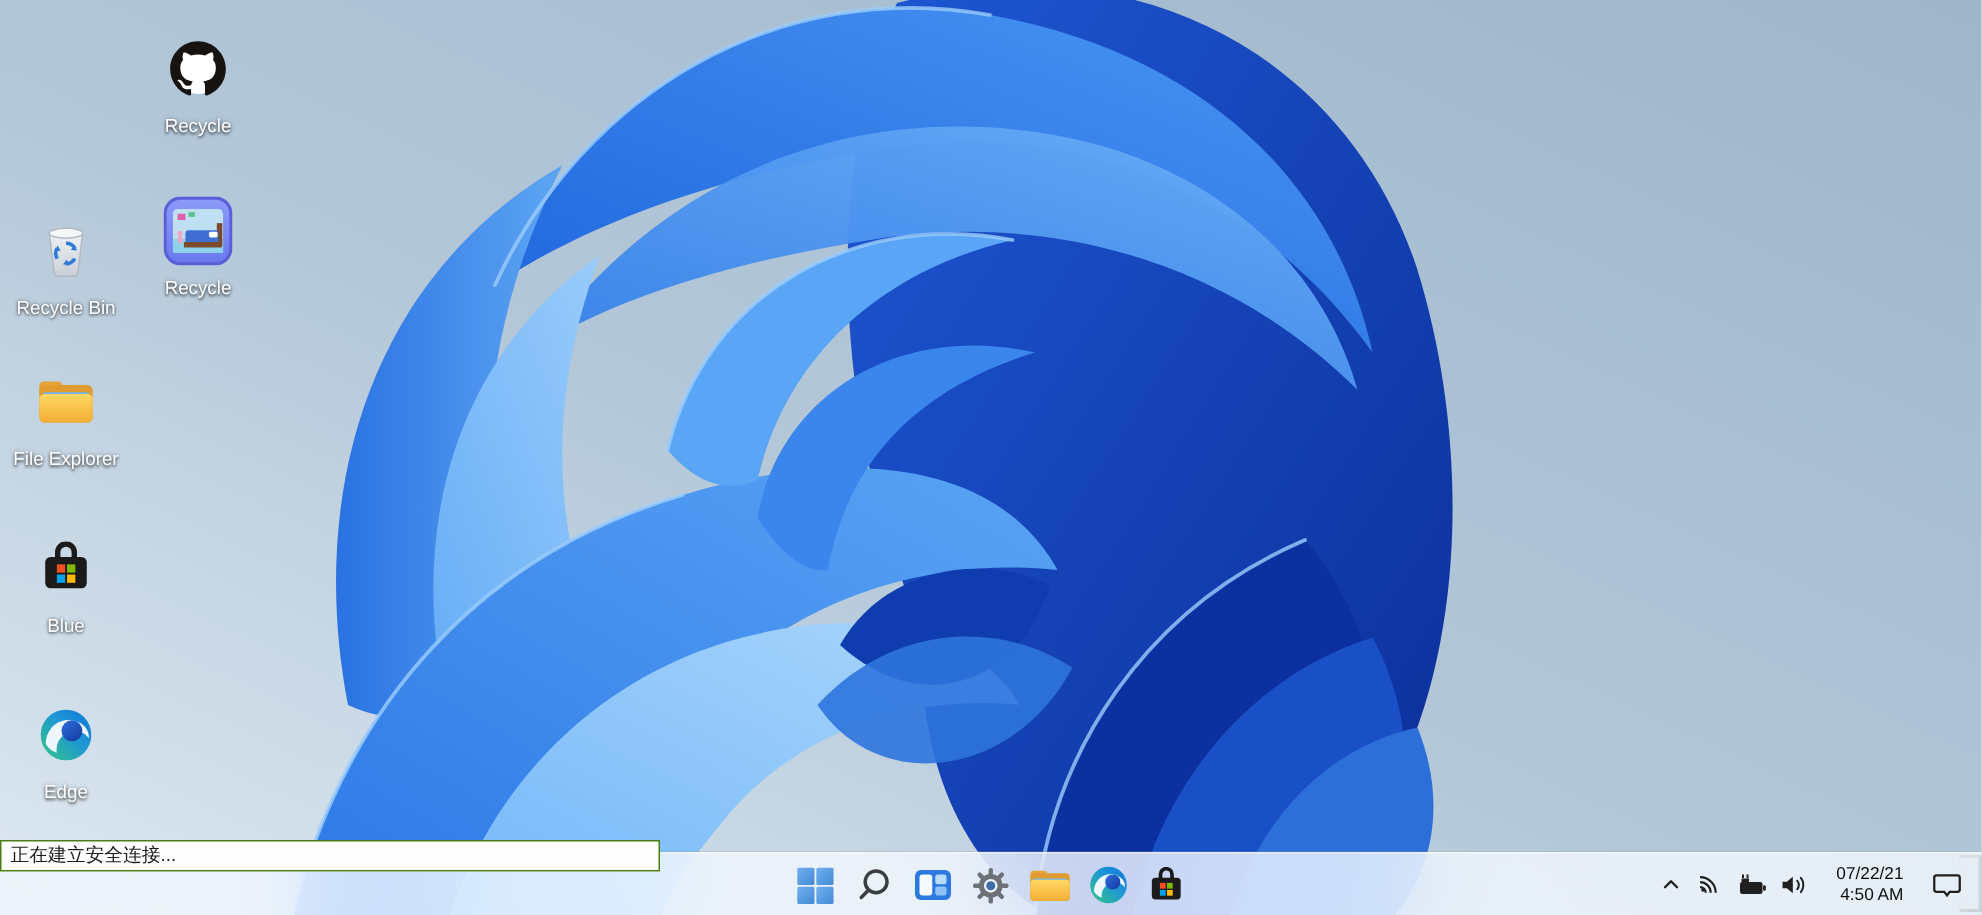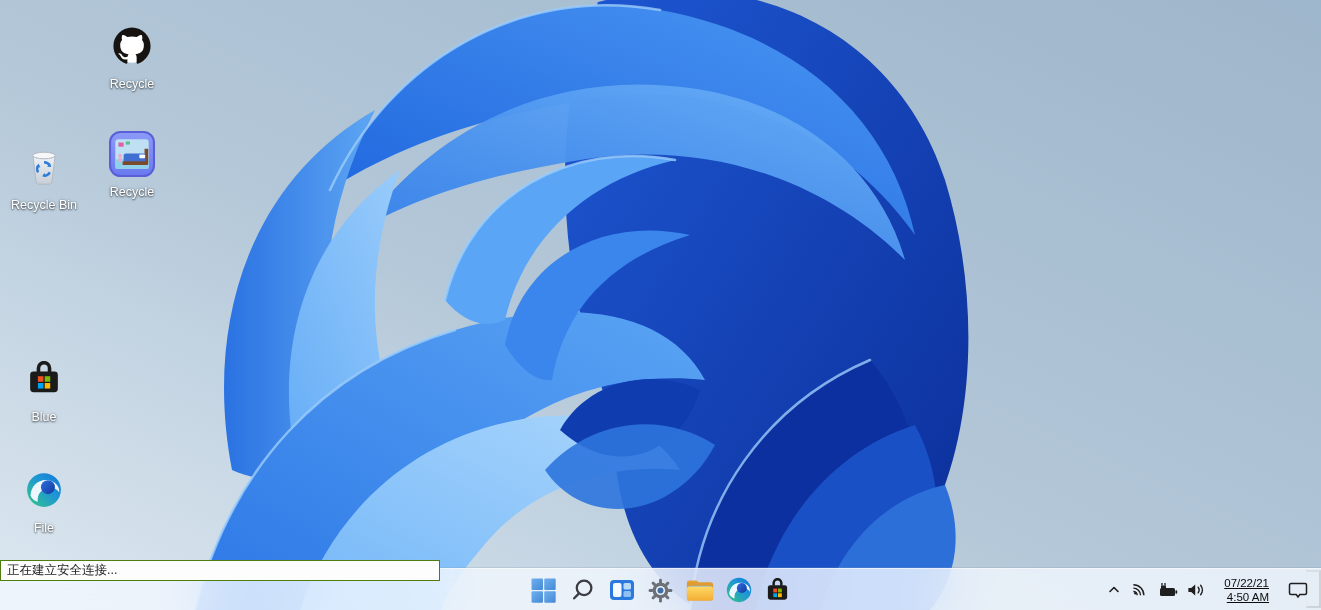--- a/index.html
+++ b/index.html
@@ -26,21 +26,21 @@
     backdrop-filter:blur(26px) saturate(1.3);
     border-top:1px solid rgba(255,255,255,0.5);
     box-shadow:0 -1px 0 rgba(130,150,175,0.25);z-index:4;}
   .tb-center{position:absolute;left:50%;top:0;height:100%;transform:translateX(-50%);
     display:flex;align-items:center;gap:3px;z-index:2;}
   .tb-btn{width:36px;height:36px;border:none;background:transparent;border-radius:6px;
     display:grid;place-items:center;padding:0;cursor:pointer;}
   .tray{position:absolute;right:8px;top:0;height:100%;display:flex;align-items:center;z-index:2;}
   .tray-btn{border:none;background:transparent;border-radius:5px;display:flex;align-items:center;
     gap:7px;padding:4px 5px;cursor:pointer;}
-  .clock{text-align:right;font-size:11.5px;line-height:14px;color:#0c0c0c;margin:0 9px 0 9px;text-decoration:underline;}
+  .clock{text-align:right;font-size:11.5px;line-height:14px;color:#0c0c0c;margin:0 9px 0 9px;}
   .show-desktop{position:absolute;right:0;top:570px;width:6px;height:38px;z-index:2;
     border-left:1px solid rgba(110,125,150,0.35);background:transparent;cursor:pointer;}
 
   
   .status-tip{position:absolute;left:0;top:560px;width:440px;height:21px;z-index:6;
     background:#fdfdfd;border:1px solid #4d7c0f;box-sizing:border-box;
     font-size:12.5px;color:#1e1e1e;display:flex;align-items:center;padding:0 6px;}
 </style>
 </head>
 <body>
@@ -165,20 +165,37 @@
       <rect x="14" y="21.5" width="21" height="9" rx="2" fill="#3f6fd2"></rect>
       <rect x="13" y="29" width="24" height="3.5" fill="#7a4a2b"></rect>
       <rect x="29" y="22.5" width="5.5" height="3.6" rx="1" fill="#fff"></rect>
       <circle cx="10.5" cy="23.5" r="1.7" fill="#f2a7c3"></circle>
       <rect x="9.2" y="25.2" width="3" height="4.5" rx="1" fill="#f2a7c3"></rect>
     </svg>
       </div>
     <div class="icon-label">Recycle</div>
   </div>
 
+  <div class="cell" id="cell-explorer">
+    <div class="icon-area">
+        <svg width="38" height="32" viewBox="0 0 32 26">
+      <defs>
+            <linearGradient id="fld" x1="0" y1="0" x2="0" y2="1">
+              <stop offset="0" stop-color="#ffd863"></stop>
+              <stop offset="1" stop-color="#f2ae35"></stop>
+            </linearGradient>
+          </defs>
+      <rect x="1" y="1.5" width="13" height="7" rx="2.5" fill="#e8a23a"></rect>
+      <rect x="1" y="3.5" width="30" height="21" rx="3" fill="#e09c2e"></rect>
+      <rect x="2.5" y="7.5" width="27" height="16" rx="2.5" fill="#6fb5ef"></rect>
+      <path d="M1,11.5 a3,3 0 0 1 3,-3 h24 a3,3 0 0 1 3,3 v10 a3,3 0 0 1 -3,3 h-24 a3,3 0 0 1 -3,-3 z" fill="url(#fld)"></path>
+    </svg>
+      </div>
+    <div class="icon-label">File Explorer</div>
+  </div>
 
   <div class="cell" id="cell-store">
     <div class="icon-area">
         <svg width="36" height="36" viewBox="0 0 26 26">
       <path d="M9,8 V5.2 a4,4 0 0 1 8,0 V8" stroke="#1b1b1b" stroke-width="2.6" fill="none"></path>
       <rect x="3" y="7.5" width="20" height="15" rx="2.5" fill="#1b1b1b"></rect>
       <rect x="8.6" y="11" width="4" height="4" fill="#f25022"></rect>
       <rect x="13.5" y="11" width="4" height="4" fill="#7fba00"></rect>
       <rect x="8.6" y="15.9" width="4" height="4" fill="#00a4ef"></rect>
       <rect x="13.5" y="15.9" width="4" height="4" fill="#ffb900"></rect>
@@ -199,21 +216,21 @@
         <linearGradient id="eg2" x1="0" y1="0" x2="1" y2="1">
               <stop offset="0" stop-color="#2f6fe0"></stop>
               <stop offset="1" stop-color="#12399e"></stop>
             </linearGradient>
       </defs>
       <circle cx="16" cy="16" r="15" fill="url(#eg1)"></circle>
       <path d="M4,21 C4.5,11.5 12,5.5 21,7.5 C27,9 30,13.5 29.5,18 C26.5,13.5 20.5,12.5 15.5,15.5 C11.5,18 10,22 10.5,26.5 C7.5,25.5 5,23.5 4,21 Z" fill="#eef7fd"></path>
       <circle cx="19.5" cy="13.5" r="6.2" fill="url(#eg2)"></circle>
     </svg>
       </div>
-    <div class="icon-label">File</div>
+    <div class="icon-label">Edge</div>
   </div>
 
   <div class="taskbar">
 
     <div class="tb-center">
       <button class="tb-btn">
         <svg width="25" height="25" viewBox="0 0 24 24">
           <defs>
               <linearGradient id="st" x1="0" y1="0" x2="1" y2="1">
                 <stop offset="0" stop-color="#6fb0ee"></stop>

